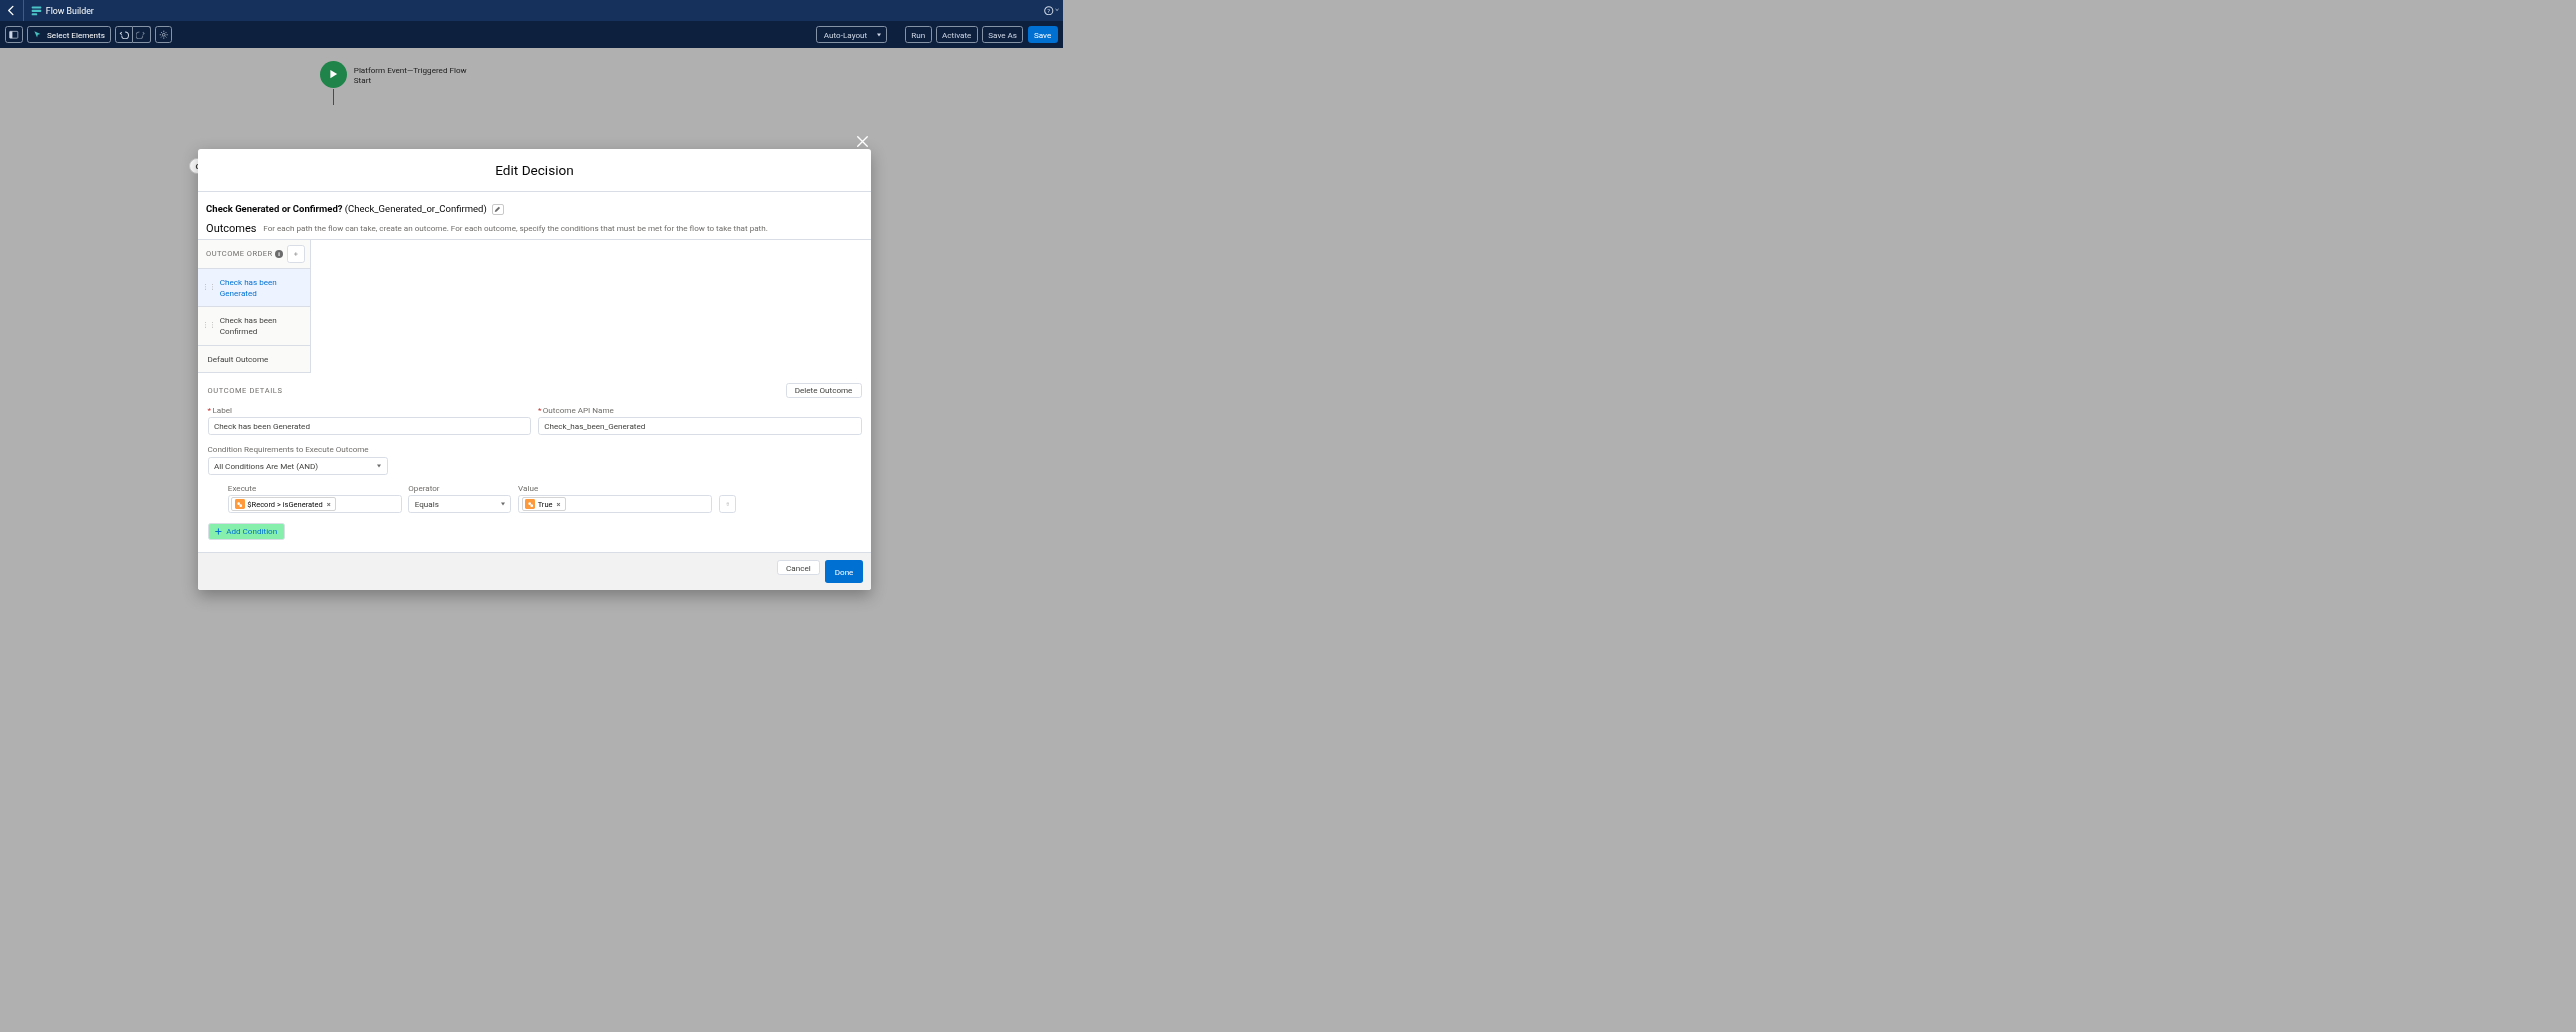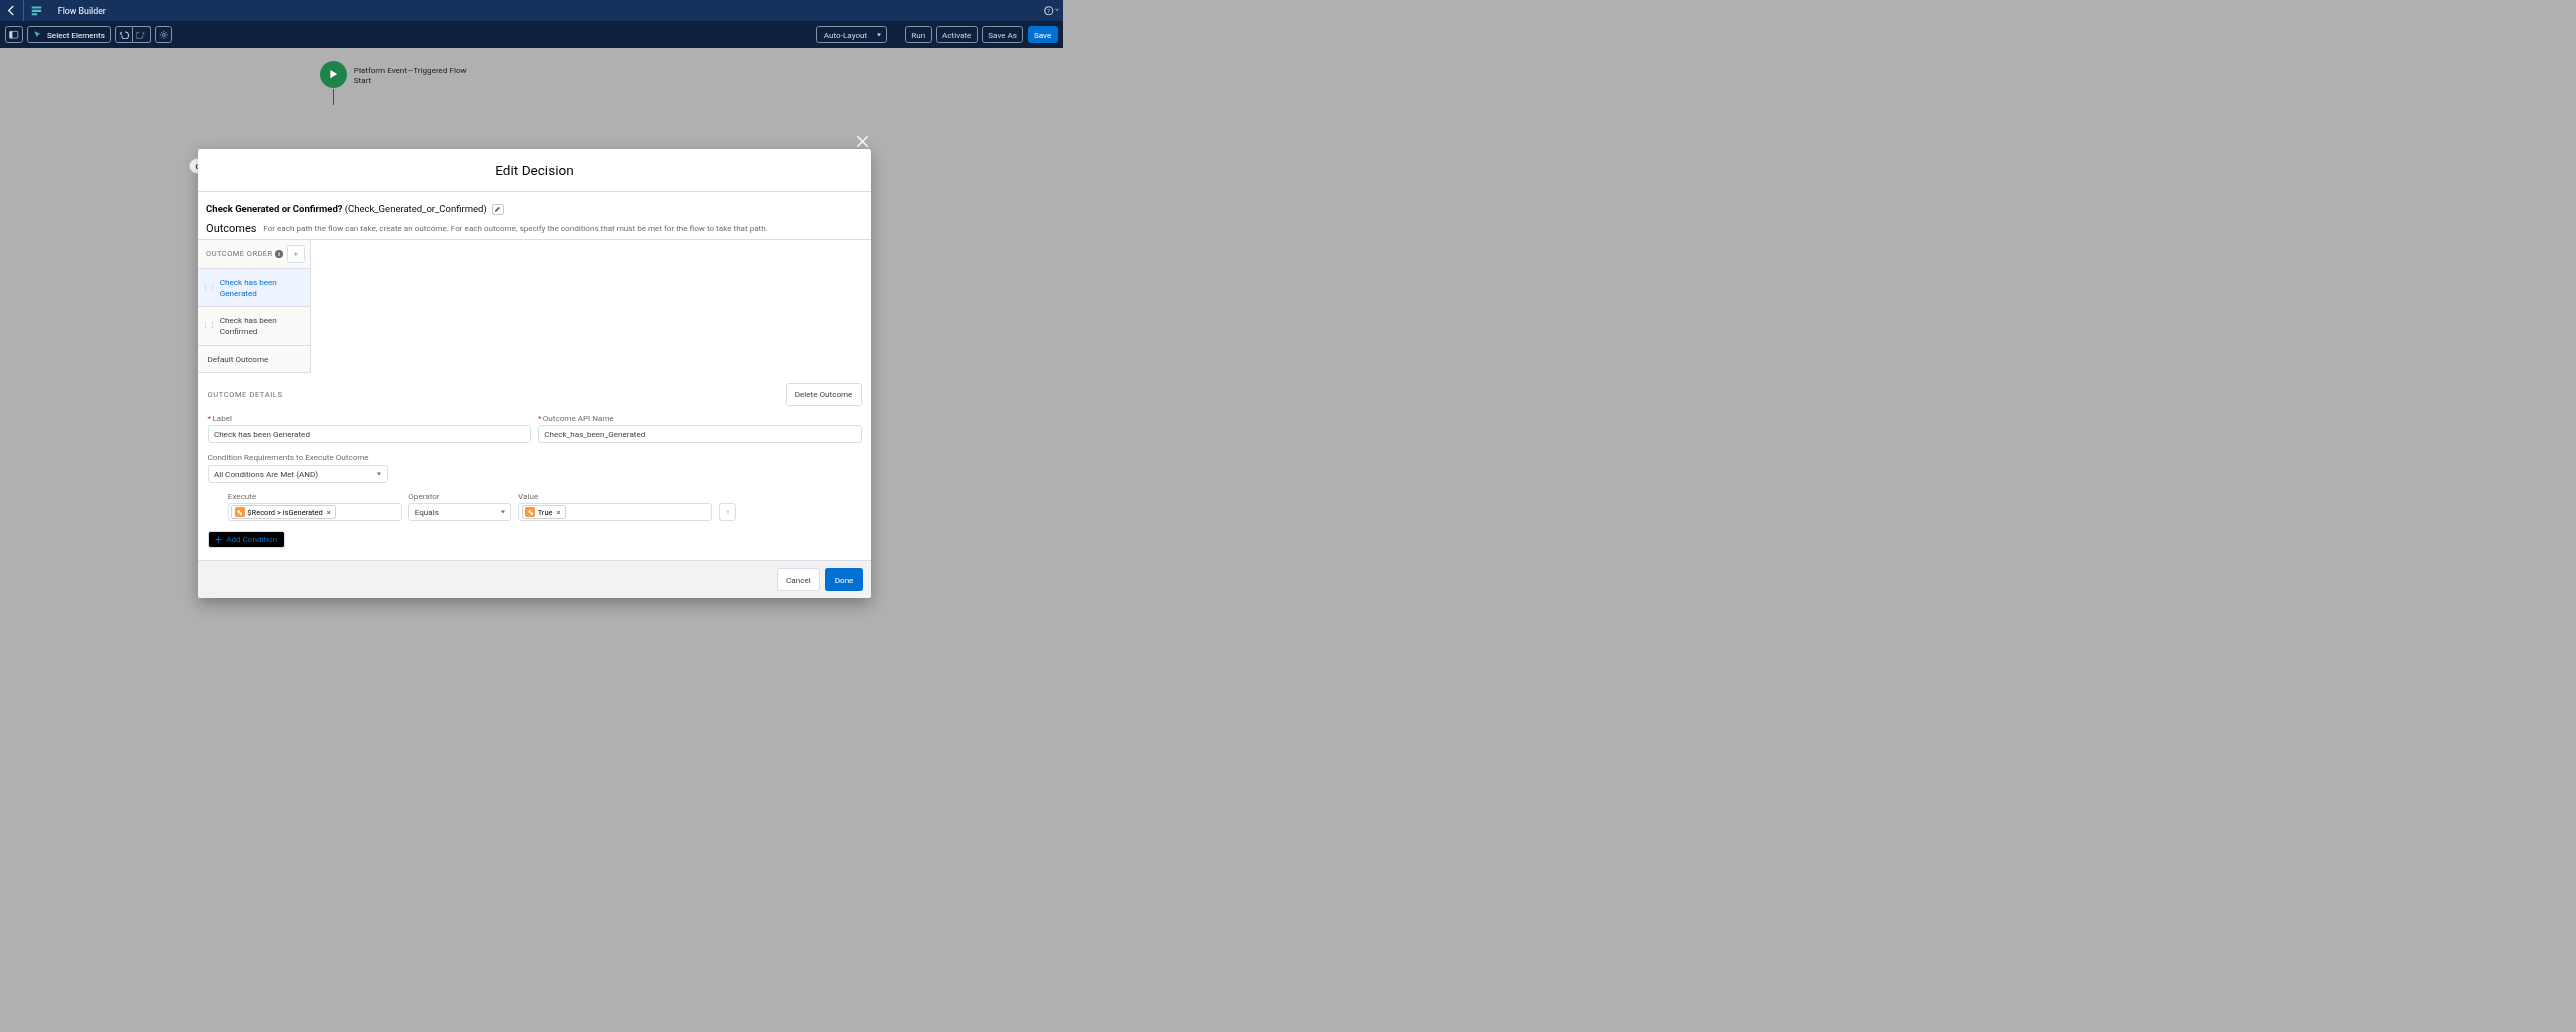--- a/index.html
+++ b/index.html
@@ -15,21 +15,21 @@
     --text-light:#706e6b;
     --panel-bg:#ffffff;
     --side-bg:#f3f2f2;
     --modal-footer:#f3f2f2;
   }
   *{box-sizing:border-box;font-family:-apple-system,BlinkMacSystemFont,"Segoe UI",Roboto,Helvetica,Arial,sans-serif;}
   body{margin:0;background:var(--gray-bg);width:1063px;height:426px;overflow:hidden;color:var(--text);}
   
   .top-bar{height:21px;background:var(--navy);display:flex;align-items:center;color:#fff;font-size:8.8px;}
   .top-bar .back{width:24px;height:21px;display:flex;align-items:center;justify-content:center;border-right:0.7px solid rgba(255,255,255,.2);}
-  .top-bar .app{display:flex;align-items:center;gap:16px;padding:0 6.8px;}
+  .top-bar .app{display:flex;align-items:center;gap:4px;padding:0 6.8px;}
   .top-bar .spacer{flex:1;}
   .top-bar .help{width:23px;height:21px;display:flex;align-items:center;justify-content:center;}
   
   .toolbar{height:27px;background:var(--navy-dark);display:flex;align-items:center;padding:0 5.4px;gap:4.1px;}
   .tb-btn{height:17.6px;border:0.7px solid #8593a6;background:transparent;border-radius:2.7px;color:#cfd7e6;display:flex;align-items:center;justify-content:center;padding:0 5.4px;font-size:8.1px;gap:4.1px;}
   .tb-btn.icon-only{width:17.6px;padding:0;}
   .tb-btn-group{display:flex;}
   .tb-btn-group .tb-btn:first-child{border-top-right-radius:0;border-bottom-right-radius:0;}
   .tb-btn-group .tb-btn:last-child{border-top-left-radius:0;border-bottom-left-radius:0;border-left:none;}
   .tb-btn.select{color:#fff;}
@@ -68,42 +68,42 @@
   .side-item.first{border-top:0.7px solid var(--light-border);}
   .side-item .grip{color:#9b9b9b;font-size:6.8px;line-height:5.4px;}
   .side-item.sel{background:#eef4ff;}
   .side-item.sel .txt{color:var(--blue);}
   .side-item .txt{color:var(--text);line-height:1.3;}
   .side-item.default{padding-left:9.5px;border-bottom:0.7px solid var(--light-border);}
   
   .details{flex:1;padding:9.5px 9.5px 12.2px;}
   .details-head{display:flex;align-items:center;justify-content:space-between;}
   .details-head .hlbl{font-size:7.5px;letter-spacing:.08em;color:var(--text-light);}
-  .btn-neutral{height:23px;padding:0 8.1px;border:0.7px solid var(--light-border);border-radius:2.7px;background:#fff;font-size:8.1px;color:var(--text);}
+  .btn-neutral{height:15px;padding:0 8.1px;border:0.7px solid var(--light-border);border-radius:2.7px;background:#fff;font-size:8.1px;color:var(--text);}
   .row{display:flex;gap:6.8px;margin-top:6.8px;}
   .col{flex:1;display:flex;flex-direction:column;}
   .flabel{font-size:8.1px;color:var(--text-light);margin-bottom:2.7px;}
   .flabel .req{color:#c23934;margin-right:1.4px;}
   .tinput{height:17.6px;border:0.7px solid var(--light-border);border-radius:2.7px;padding:0 5.4px;font-size:8.1px;color:var(--text);background:#fff;}
   .tselect{position:relative;}
   .tselect .tinput{width:180px;padding-right:17.6px;}
   .tselect:after{content:"";position:absolute;right:6.8px;top:50%;width:0;height:0;border-left:2.7px solid transparent;border-right:2.7px solid transparent;border-top:3.4px solid #6b6b6b;transform:translateY(-50%);}
   .cond-row{display:flex;gap:6.8px;margin-top:8.1px;align-items:flex-end;}
   .cond-col{display:flex;flex-direction:column;}
   .cond-col.resource{flex:0 0 194px;padding-left:20.3px;}
   .cond-col.operator{flex:0 0 103px;}
   .cond-col.value{flex:0 0 194px;}
   .pill-input{height:17.6px;border:0.7px solid var(--light-border);border-radius:2.7px;background:#fff;display:flex;align-items:center;padding:1.4px 2.7px;gap:2.7px;}
   .pill{height:13.6px;display:flex;align-items:center;gap:2.7px;border:0.7px solid #d4d4d4;border-radius:2px;background:#fff;padding:0 2.7px;font-size:7.5px;color:#080707;}
   .pill .pico{width:9.5px;height:9.5px;border-radius:1.4px;background:#ff9a3c;display:flex;align-items:center;justify-content:center;}
   .pill .px{color:#6b6b6b;font-weight:700;padding:0 1.4px;cursor:pointer;}
   .op-select{position:relative;}
   .op-select .tinput{width:103px;padding-right:17.6px;}
   .trash{width:17.6px;height:17.6px;border:0.7px solid var(--light-border);border-radius:2.7px;background:#fff;display:flex;align-items:center;justify-content:center;color:#888;}
-  .add-cond{margin-top:9.5px;height:17.6px;padding:0 6.8px;border:0.7px solid var(--light-border);border-radius:2.7px;background:#000000;display:inline-flex;align-items:center;gap:4.1px;font-size:8.1px;color:var(--blue);}
+  .add-cond{margin-top:9.5px;height:17.6px;padding:0 6.8px;border:0.7px solid var(--light-border);border-radius:2.7px;background:#86efac;display:inline-flex;align-items:center;gap:4.1px;font-size:8.1px;color:var(--blue);}
   
   .modal-footer{padding:6.8px 8.1px;display:flex;justify-content:flex-end;gap:5.4px;background:var(--modal-footer);border-top:0.7px solid var(--light-border);border-radius:0 0 2.7px 2.7px;}
   .btn-brand{height:23px;padding:0 9.5px;border:none;border-radius:2.7px;background:var(--blue);color:#fff;font-size:8.1px;}
   
   svg{display:block;}
 </style>
 </head>
 <body>
 
 <div class="top-bar">

